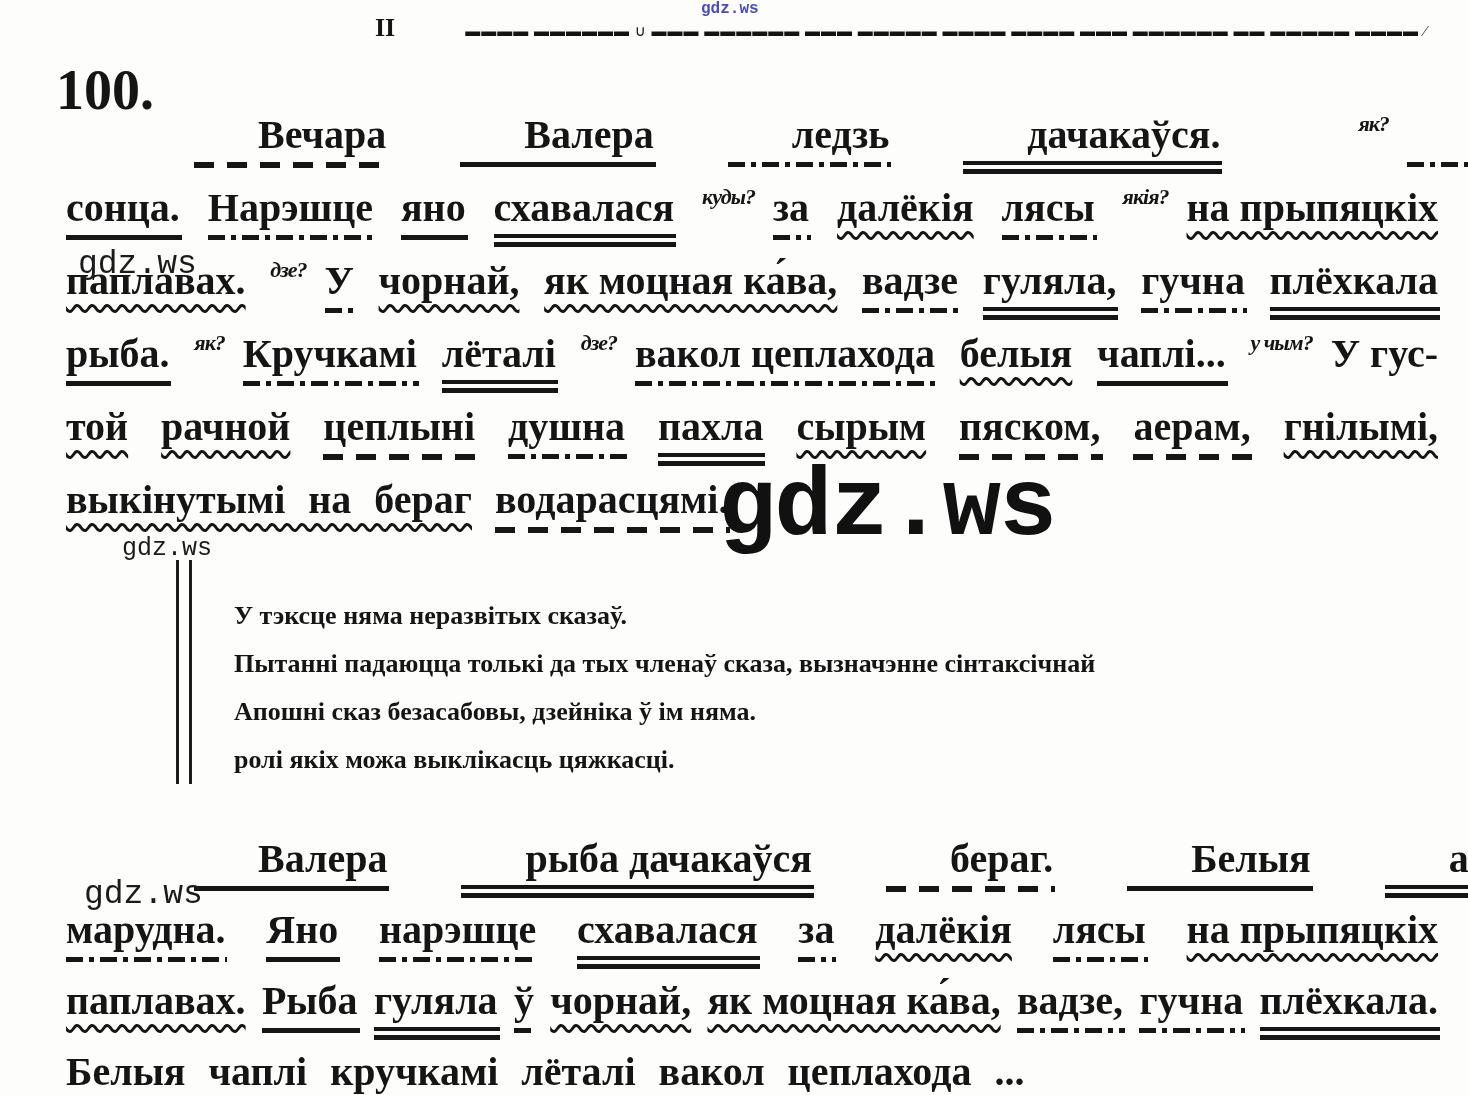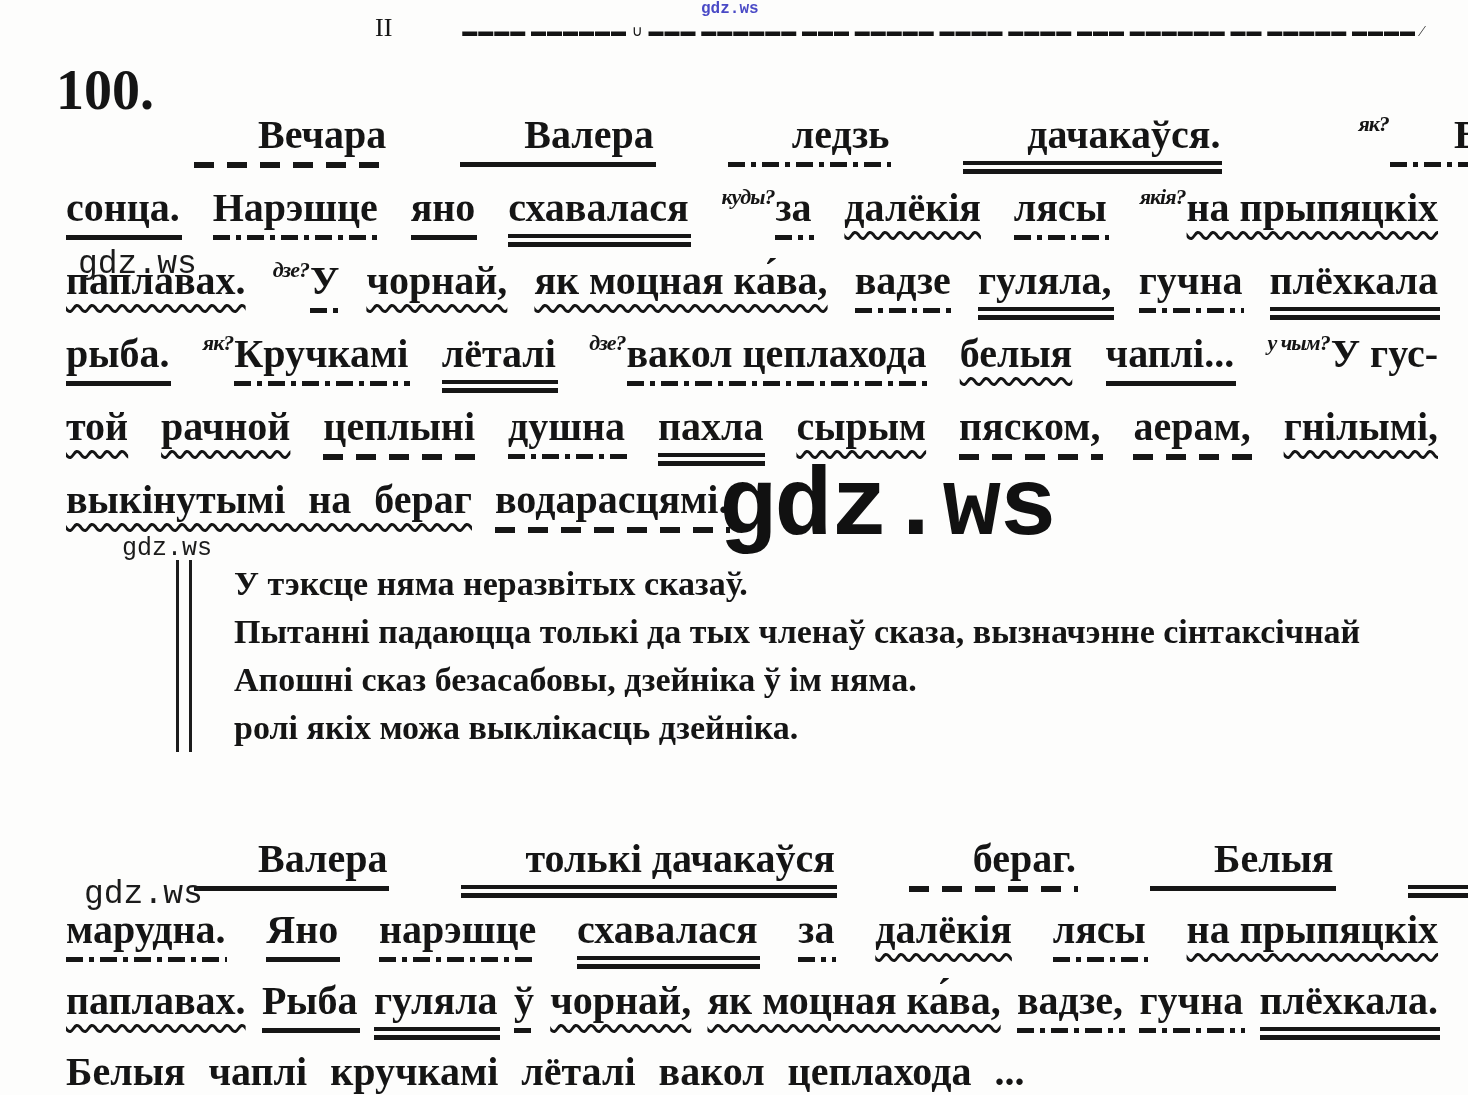--- a/index.html
+++ b/index.html
@@ -7,21 +7,21 @@
     position:relative; width:1468px; height:1095px;
     background:#fdfdfc; overflow:hidden;
     font-family:"Liberation Serif", serif; color:#151515;
   }
   
   .top-strip{
     position:absolute; left:375px; top:8px; width:1085px; height:30px;
     overflow:hidden; display:flex; align-items:flex-end; white-space:nowrap;
   }
   .top-strip .left-mark{
-    font-size:26px; font-weight:normal; position:relative; top:5px; margin-right:70px;text-align:right;
+    font-size:26px; font-weight:bold; position:relative; top:5px; margin-right:70px;text-align:right;
   }
   .top-strip .frag{
     font-size:15px; letter-spacing:1px; color:#131313; position:relative; top:2px;
   }
   
   .ex-num{
     position:absolute; left:56px; top:58px;
     font-size:56px; font-weight:bold;
   }
   
@@ -33,21 +33,21 @@
   .line{
     box-sizing:border-box; padding-top:10px; line-height:50px;
     text-align:justify; text-align-last:justify; white-space:nowrap;
   }
   .line.indent{ text-indent:64px; }
   .line.no-just{ text-align-last:left; word-spacing:13px; }
   .tok{ display:inline-block; white-space:nowrap; }
   .w{ display:inline-block; position:relative; line-height:1.12; }
   .q{
     display:inline-block; font-size:22px; font-style:italic; font-weight:bold;
-    position:relative; top:-17px; margin-right:1px; letter-spacing:-1px; line-height:1;
+    position:relative; top:-17px; margin-right:18px; letter-spacing:-1px; line-height:1;
   }
   
   .w::after{ content:none; position:absolute; left:0; right:-2px; }
   .u-solid::after{ content:""; height:5px; background:#161616; bottom:-9px; }
   .u-double::after{
     content:""; height:13px; bottom:-16px;
     background:linear-gradient(#161616 0 4px, transparent 4px 8px, #161616 8px 13px);
   }
   .u-dashed::after{
     content:""; height:6px; bottom:-10px;
@@ -61,21 +61,21 @@
     text-decoration-line:underline; text-decoration-style:wavy;
     text-decoration-thickness:3px; text-underline-offset:10px;
     text-decoration-skip-ink:none;
   }
   
   .note{ position:absolute; left:176px; top:560px; width:1282px; display:flex; }
   .note-rule{
     width:10px; border-left:3px solid #1c1c1c; border-right:3px solid #1c1c1c;
     margin-right:42px; flex:none;
   }
-  .note-text{ flex:1; font-size:34px; font-weight:bold; line-height:48px; }
+  .note-text{ flex:1; font-size:26px; font-weight:bold; line-height:48px;margin-top:32px; }
   .note-line{ white-space:nowrap; }
   
   .wm{ position:absolute; font-family:Liberation Mono, monospace; pointer-events:none; }
   .wm-top-blue{ left:701px; top:0px; font-size:16px; font-weight:bold; color:#4a4ac6; }
   .wm-p1-left{ left:78px; top:246px; font-size:33px; color:#1b1b1b; }
   .wm-mid-small{ left:122px; top:534px; font-size:25px; color:#1b1b1b; }
   .wm-big{ left:718px; top:460px; font-size:97px; font-weight:600; color:#111; line-height:1; letter-spacing:-2px; }
   .wm-p2-left{ left:84px; top:876px; font-size:33px; color:#1b1b1b; }
 </style>
 </head>
@@ -98,26 +98,26 @@
       <div class="line"><span class="tok"><span class="w u-wavy">той</span></span> <span class="tok"><span class="w u-wavy">рачной</span></span> <span class="tok"><span class="w u-dashed">цеплыні</span></span> <span class="tok"><span class="w u-dashdot">душна</span></span> <span class="tok"><span class="w u-double">пахла</span></span> <span class="tok"><span class="w u-wavy">сырым</span></span> <span class="tok"><span class="w u-dashed">пяском,</span></span> <span class="tok"><span class="w u-dashed">аерам,</span></span> <span class="tok"><span class="w u-wavy">гнілымі,</span></span> </div>
       <div class="line no-just"><span class="tok"><span class="w u-wavy">выкінутымі на бераг</span></span> <span class="tok"><span class="w u-dashed">водарасцямі.</span></span> </div>
     </div>
 
   <div class="note">
     <div class="note-rule"></div>
     <div class="note-text">
       <div class="note-line">У тэксце няма неразвітых сказаў.</div>
       <div class="note-line">Пытанні падаюцца толькі да тых членаў сказа, вызначэнне сінтаксічнай</div>
       <div class="note-line">Апошні сказ безасабовы, дзейніка ў ім няма.</div>
-      <div class="note-line">ролі якіх можа выклікасць дзейніка.</div>
+      <div class="note-line">ролі якіх можа выклікасць цяжкасці.</div>
     </div>
   </div>
 
   <div class="para p2" id="p2">
-      <div class="line indent"><span class="tok"><span class="w u-solid">Валера</span></span> <span class="tok"><span class="w u-double">толькі дачакаўся</span></span> <span class="tok"><span class="w u-dashed">бераг.</span></span> <span class="tok"><span class="w u-solid">Белыя</span></span> <span class="tok"><span class="w u-double">апускалася</span></span>  </div>
+      <div class="line indent"><span class="tok"><span class="w u-solid">Валера</span></span> <span class="tok"><span class="w u-double">рыба дачакаўся</span></span> <span class="tok"><span class="w u-dashed">бераг.</span></span> <span class="tok"><span class="w u-solid">Белыя</span></span> <span class="tok"><span class="w u-double">апускалася</span></span>  </div>
       <div class="line"><span class="tok"><span class="w u-dashdot">марудна.</span></span> <span class="tok"><span class="w u-solid">Яно</span></span> <span class="tok"><span class="w u-dashdot">нарэшце</span></span> <span class="tok"><span class="w u-double">схавалася</span></span> <span class="tok"><span class="w u-dashdot">за</span></span> <span class="tok"><span class="w u-wavy">далёкія</span></span> <span class="tok"><span class="w u-dashdot">лясы</span></span> <span class="tok"><span class="w u-wavy">на прыпяцкіх</span></span> </div>
       <div class="line"><span class="tok"><span class="w u-wavy">паплавах.</span></span> <span class="tok"><span class="w u-solid">Рыба</span></span> <span class="tok"><span class="w u-double">гуляла</span></span> <span class="tok"><span class="w u-dashdot">ў</span></span> <span class="tok"><span class="w u-wavy">чорнай,</span></span> <span class="tok"><span class="w u-wavy">як моцная ка́ва,</span></span> <span class="tok"><span class="w u-dashdot">вадзе,</span></span> <span class="tok"><span class="w u-dashdot">гучна</span></span> <span class="tok"><span class="w u-double">плёхкала.</span></span> </div>
       <div class="line no-just"><span class="tok"><span class="w u-wavy">Белыя</span></span> <span class="tok"><span class="w u-solid">чаплі</span></span> <span class="tok"><span class="w u-dashdot">кручкамі</span></span> <span class="tok"><span class="w u-double">лёталі</span></span> <span class="tok"><span class="w u-dashdot">вакол</span></span> <span class="tok"><span class="w u-dashdot">цеплахода ...</span></span> </div>
     </div>
 
   <div class="wm wm-top-blue">gdz.ws</div>
   <div class="wm wm-p1-left">gdz.ws</div>
   <div class="wm wm-mid-small">gdz.ws</div>
   <div class="wm wm-big">gdz.ws</div>
   <div class="wm wm-p2-left">gdz.ws</div>

